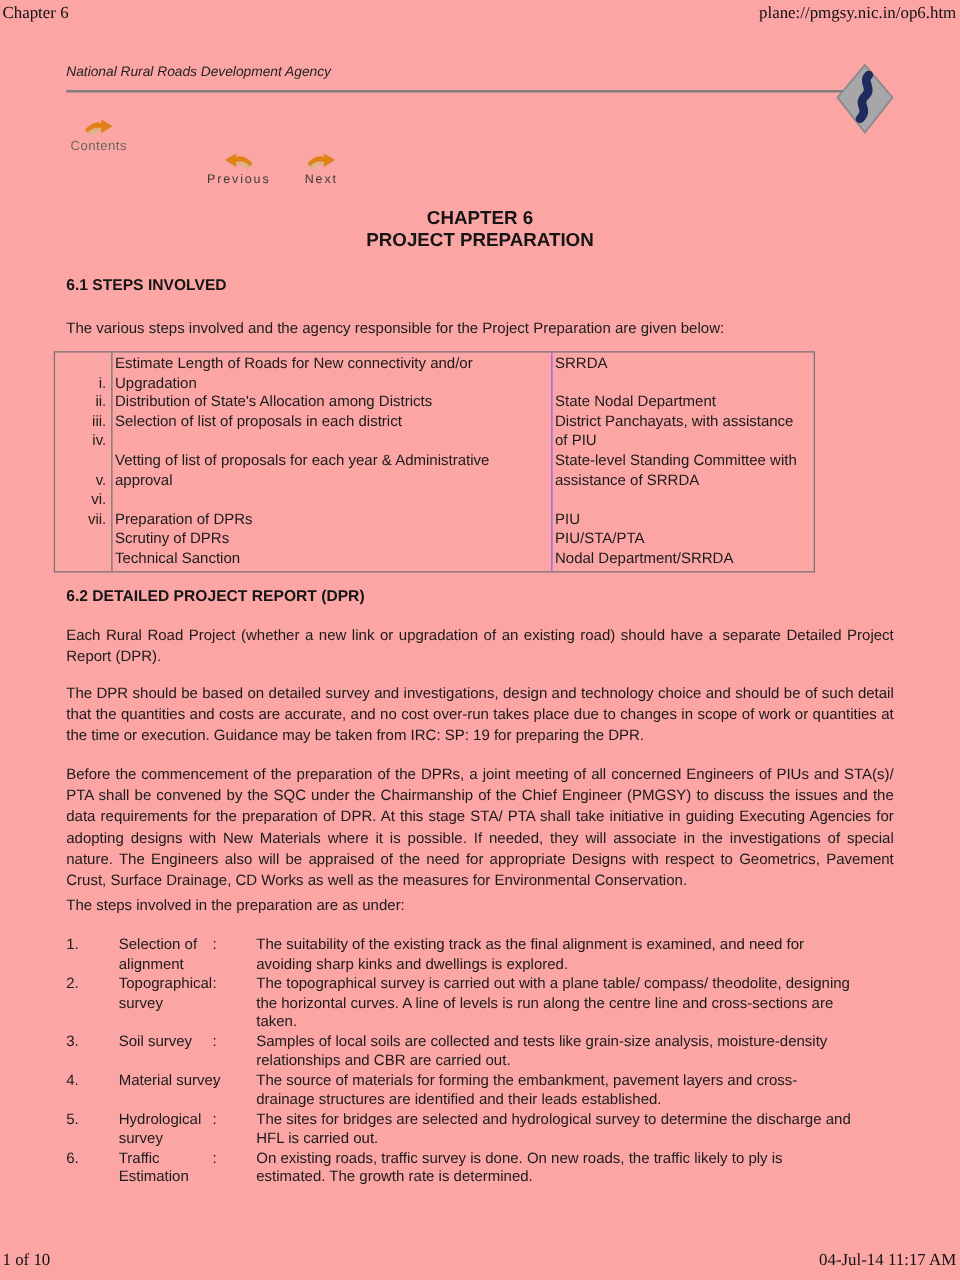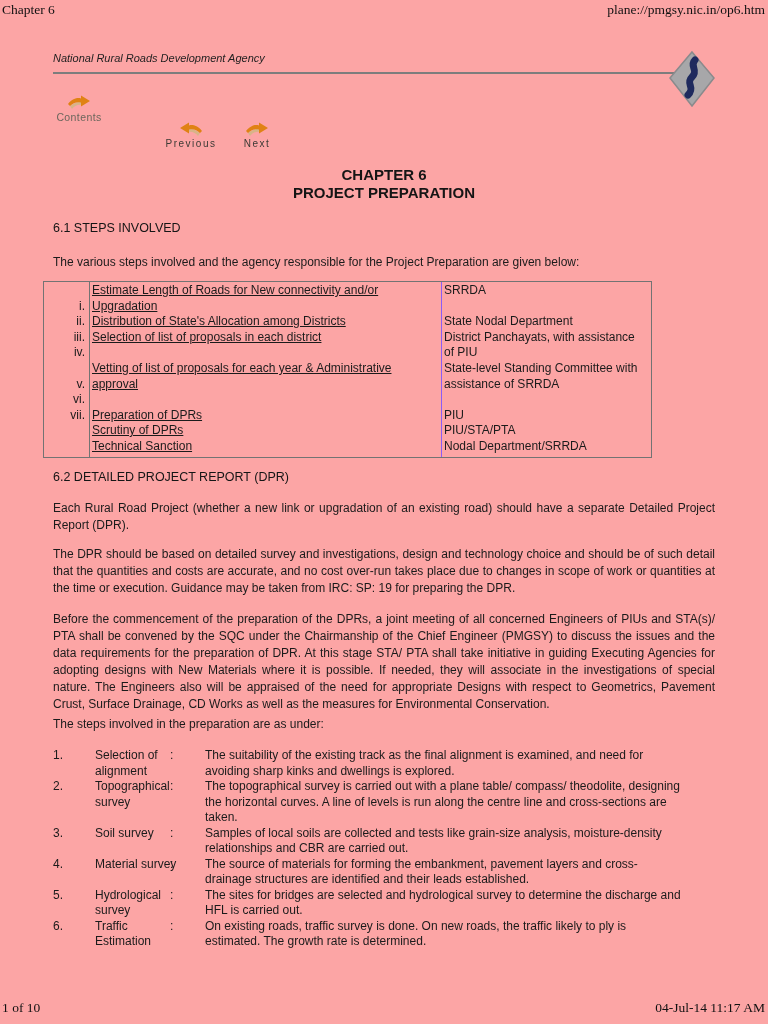--- a/index.html
+++ b/index.html
@@ -23,36 +23,36 @@
   .nav-label{display:block;font-size:10px;color:#3c3a35;letter-spacing:1.5px;margin-top:1px;}
   .contents{top:94px;left:53px;width:52px;}
   .contents .nav-label{letter-spacing:0.4px;color:#6b665c;font-size:10.5px;}
   .previous{top:121px;left:163px;width:56px;}
   .next{top:121px;left:240px;width:34px;}
   .flip{transform:scaleX(-1);}
 
   
   .doc-title{position:absolute;top:166px;left:0;width:768px;text-align:center;
              font-weight:bold;font-size:15px;line-height:18px;color:#151515;}
-  .sec-head{position:absolute;left:53px;font-weight:normal;font-size:12.5px;color:#151515;}
+  .sec-head{position:absolute;left:53px;font-weight:bold;font-size:12.5px;color:#151515;}
   .h61{top:221px;} .h62{top:470px;}
 
   
   .para{position:absolute;left:53px;width:662px;font-size:12px;line-height:17px;
         text-align:justify;color:#1b1b1b;}
   .intro{top:254px;text-align:left;}
   .p1{top:500px;} .p2{top:546px;} .p3{top:611px;}
   .steps-intro{top:716px;text-align:left;}
 
   
   .steps-table{position:absolute;top:281px;left:43px;width:607px;display:flex;
                border:1px solid #737373;font-size:12px;line-height:15.6px;}
   .steps-table .col{white-space:pre;padding:1px 2px 2px 2px;box-sizing:border-box;}
   .col-num{width:45px;text-align:right;padding-right:4px!important;}
-  .col-steps{width:352px;border-left:1px solid #737373;text-decoration:underline;}
+  .col-steps{width:352px;border-left:1px solid #737373;}
   .col-agency{width:210px;border-left:1px solid #8b5cf6;}
 
   
   .prep-list{position:absolute;top:748px;left:53px;width:662px;font-size:12px;line-height:15.5px;}
   .prep-item{display:grid;grid-template-columns:42px 75px 35px 478px;}
   .prep-item .term{white-space:pre;}
   .prep-item .desc{width:478px;}
 
   .icon-svg{display:block;}
 </style>

